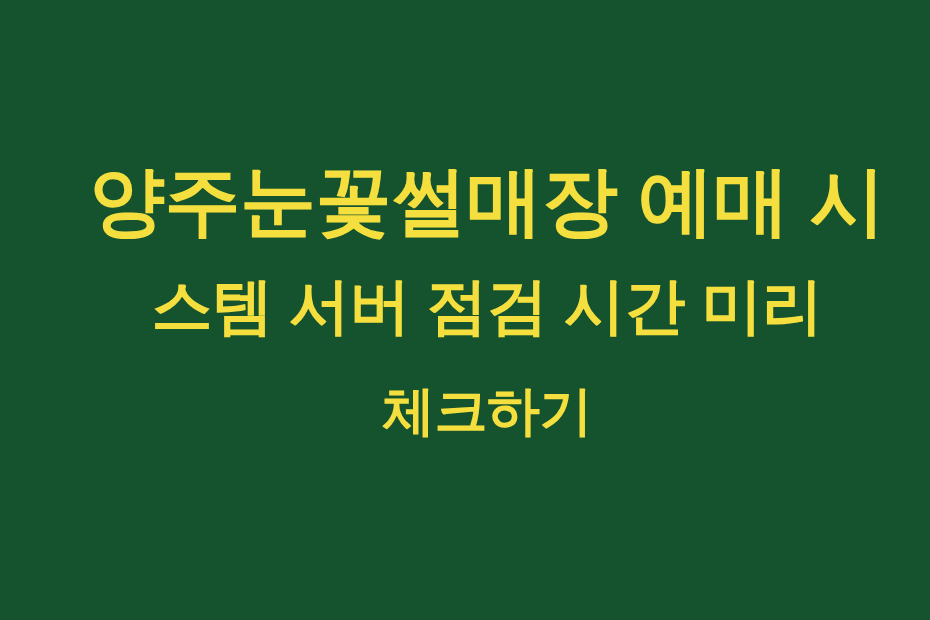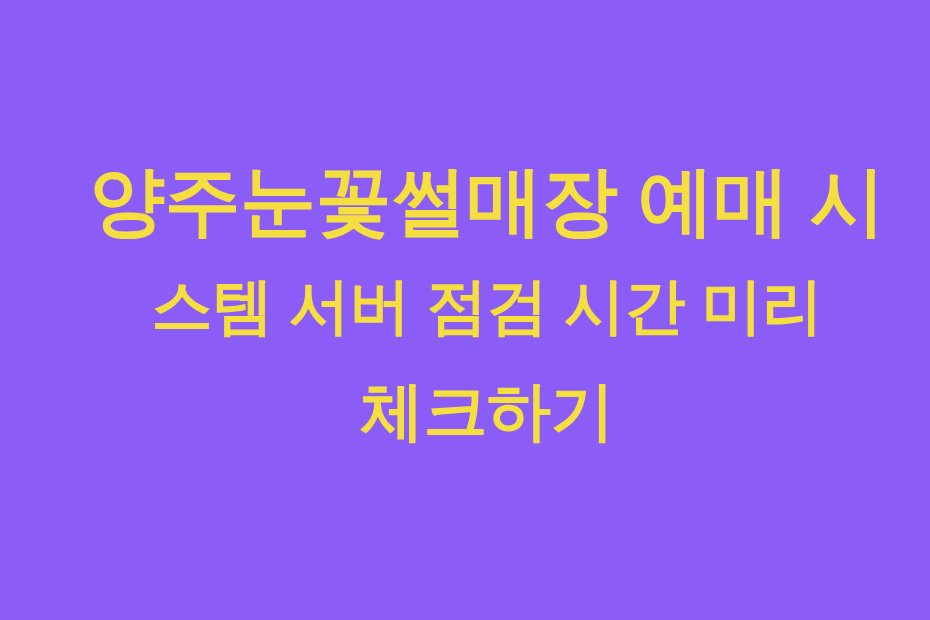--- a/index.html
+++ b/index.html
@@ -41,26 +41,26 @@
     font-size: 76px;
     line-height: 105px;
     letter-spacing: -0.5px;
     white-space: nowrap;
     text-rendering: geometricPrecision;
   }
 
   
   .title-line.l1 { font-size: 77px; }
   .title-line.l2 { font-size: 77px; }
-  .title-line.l3 { font-size: 64px; }
+  .title-line.l3 { font-size: 53px; }
 </style>
 </head>
 <body>
 
-<div id="banner" style="background: #8b5cf6; padding-left: 44px;">
+<div id="banner" style="background: #14532d; padding-left: 44px;">
 
   <div id="title-block">
 
     <span class="title-line l1" style="color: rgb(245, 223, 63); font-size: 76px;">양주눈꽃썰매장 예매 시</span>
 
     <span class="title-line l2" style="color: rgb(245, 223, 63); font-size: 61px;">스템 서버 점검 시간 미리</span>
 
     <span class="title-line l3" style="color: rgb(245, 223, 63);">체크하기</span>
 
   </div>

